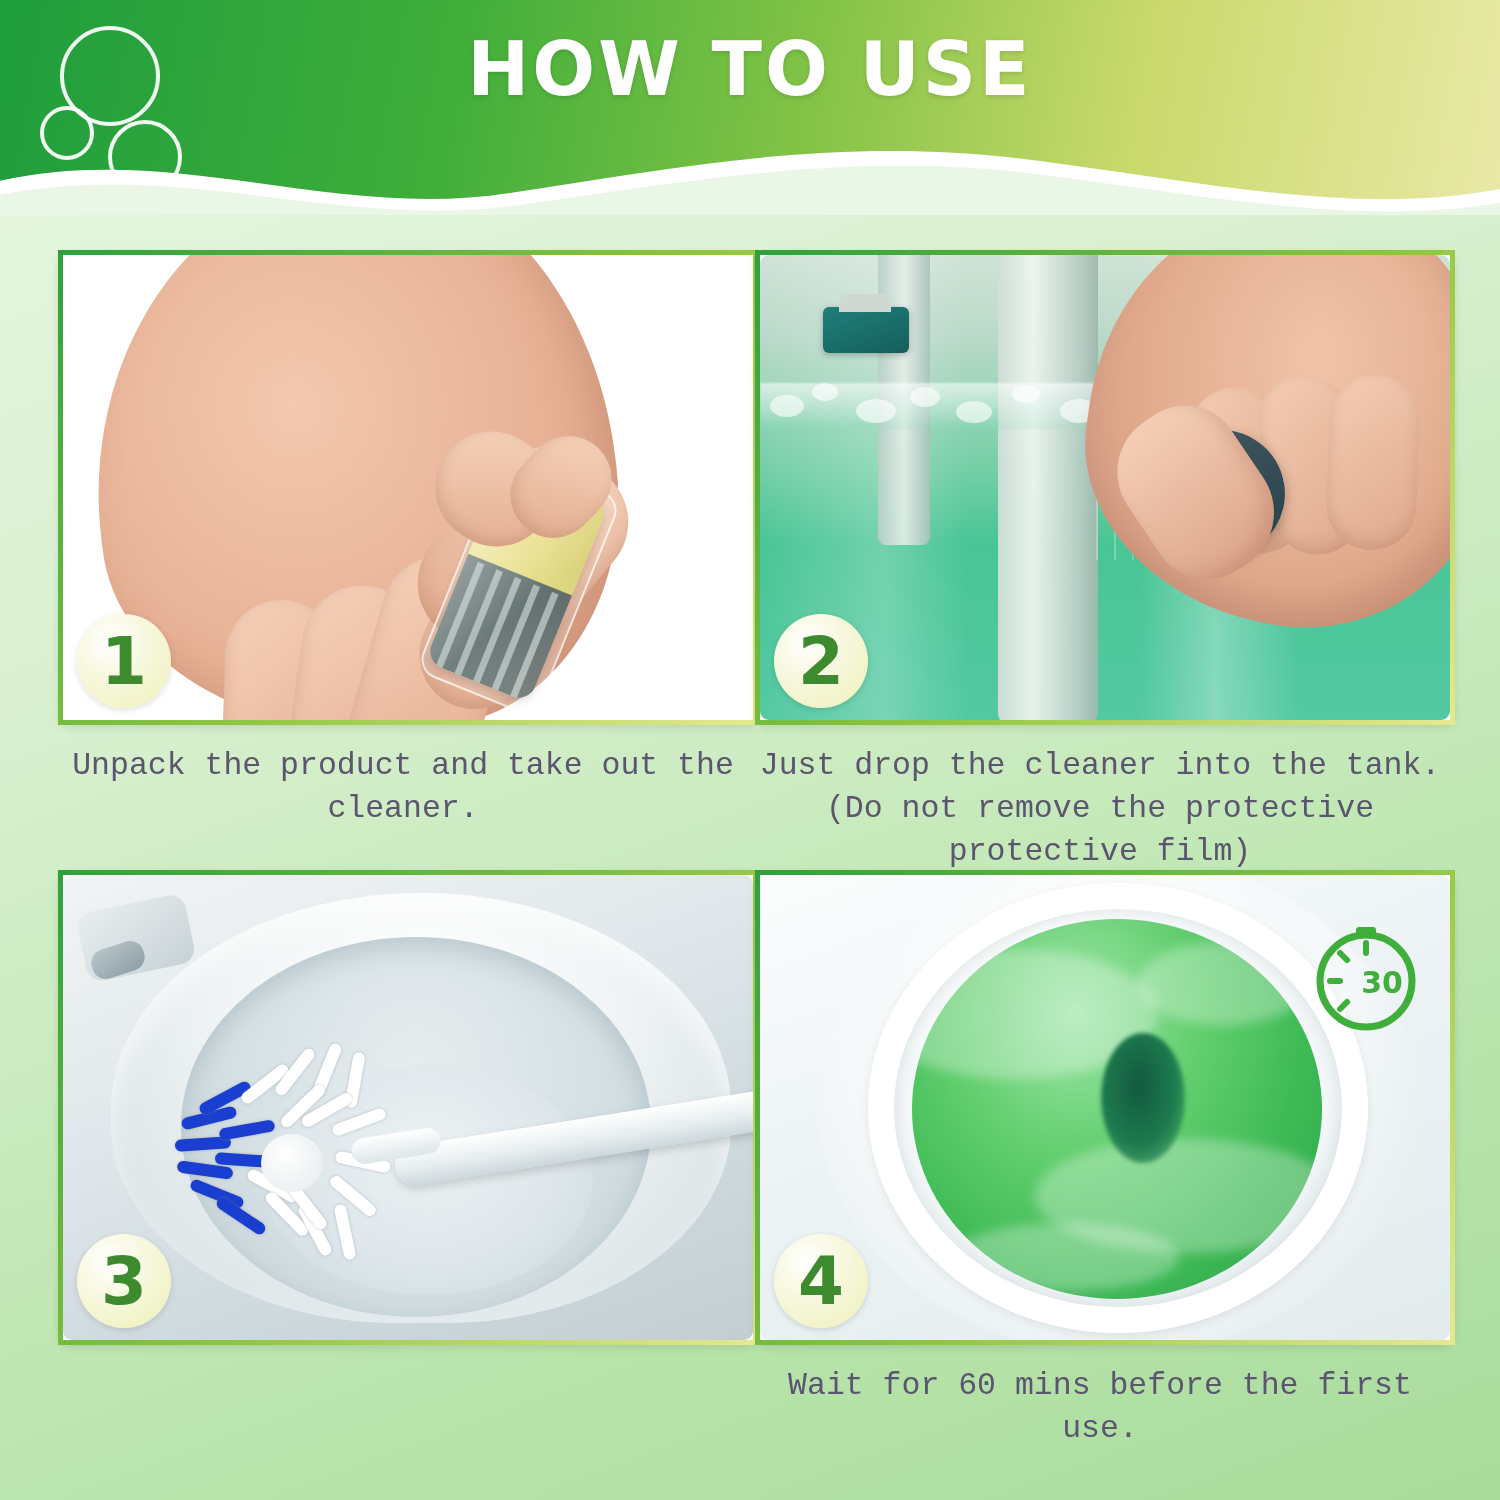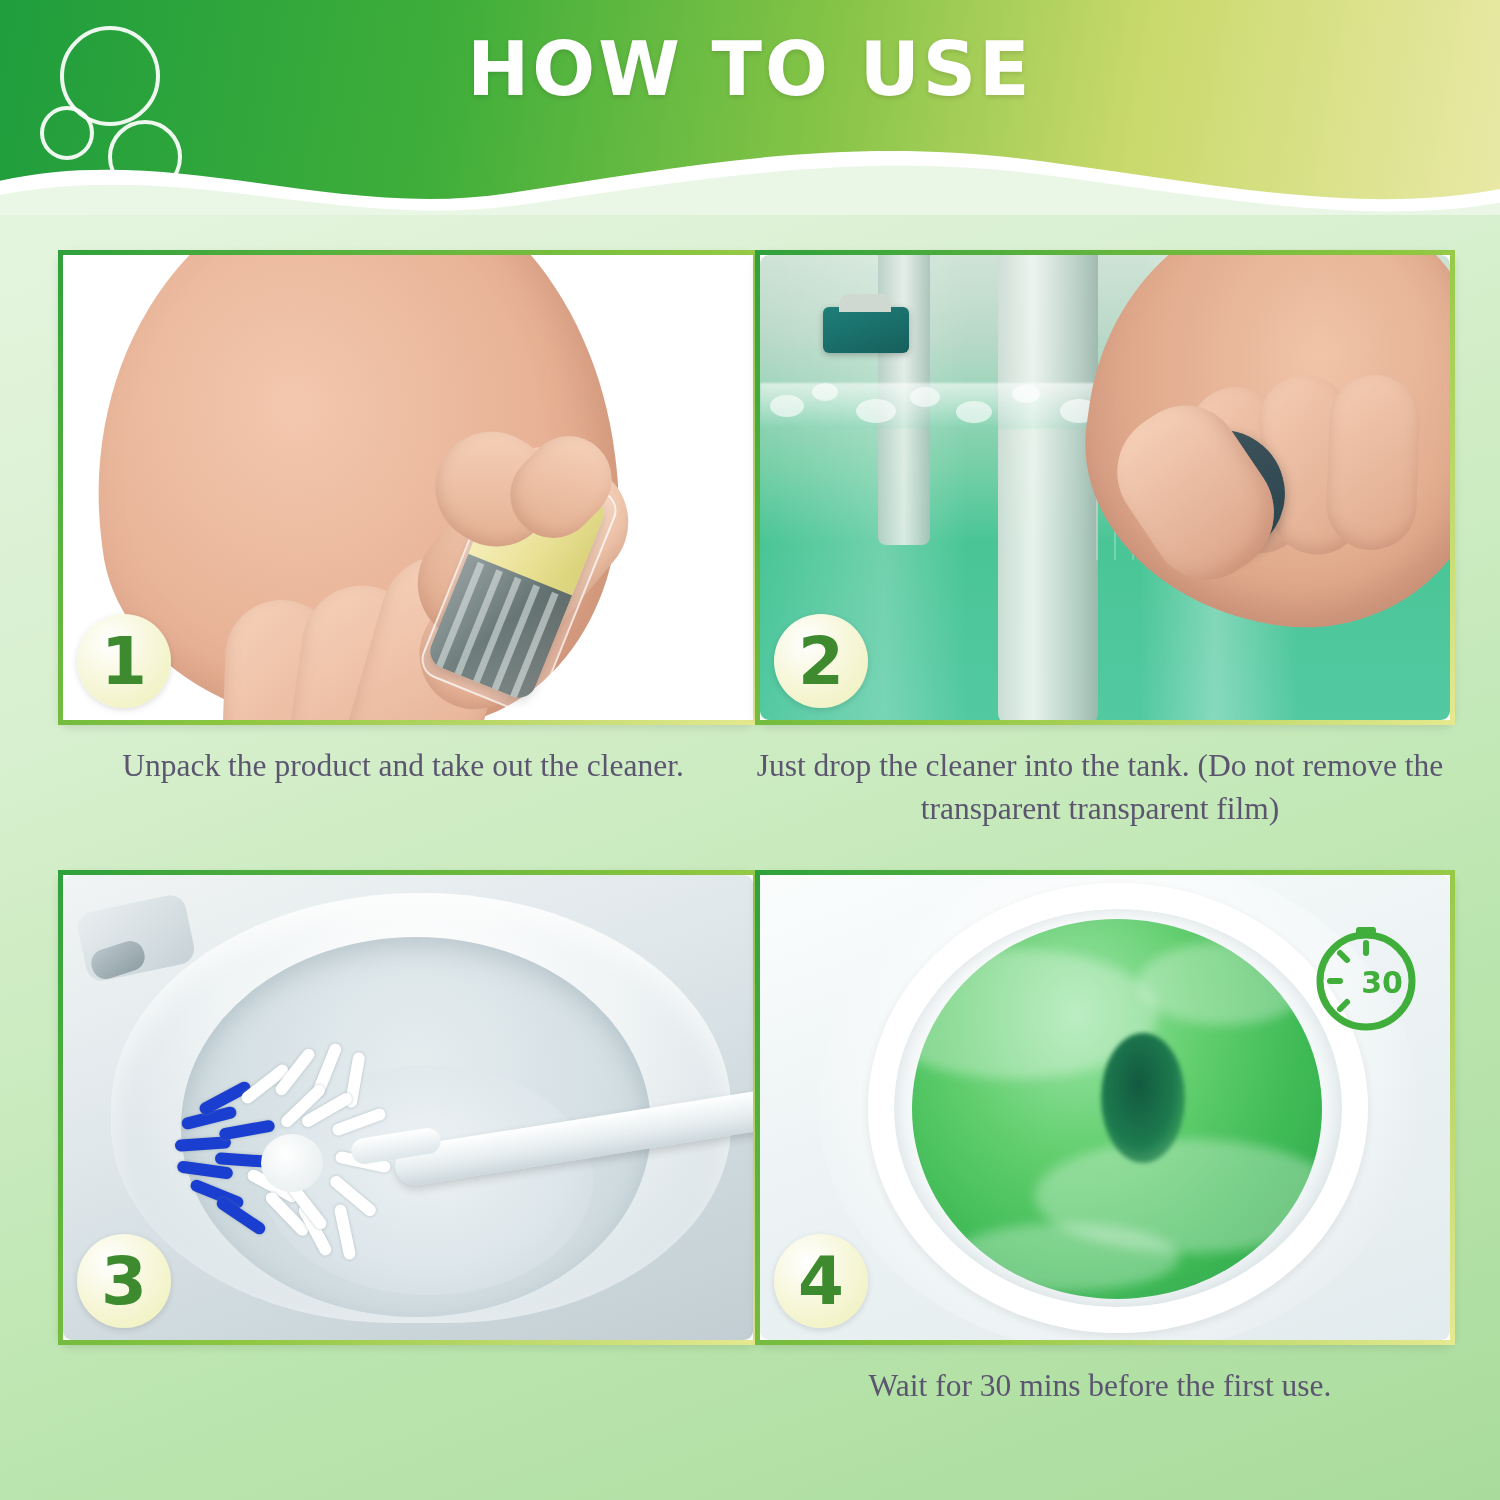--- a/index.html
+++ b/index.html
@@ -121,21 +121,21 @@
     box-shadow: 0 2px 6px rgba(0,0,0,0.13);
     z-index: 20;
   }
   .caption {
     margin-top: 20px;
     width: 690px;
     text-align: center;
     color: #5b5570;
     font-size: 31.5px;
     line-height: 1.36;
-    font-family: Liberation Serif, serif;
+    font-family: Liberation Mono, monospace;
   }
 
   
   .p1 { background: #ffffff; }
   .hand1 {
     position: absolute;
     left: 30px;
     top: -80px;
     width: 520px;
     height: 560px;
@@ -552,21 +552,21 @@
             <div class="right"></div>
             <div class="gloss"></div>
           </div>
           <div class="thumb2"></div>
           <div class="h2f h2f1"></div>
           <div class="h2f h2f2"></div>
           <div class="h2f h2f3"></div>
         </div>
         <div class="badge">2</div>
       </div>
-      <div class="caption">Just drop the cleaner into the tank. (Do not remove the transparent transparent film)</div>
+      <div class="caption">Just drop the cleaner into the tank. (Do not remove the protective protective film)</div>
     </div>
 
     <div class="cell c3">
       <div class="photo-frame">
         <div class="photo-inner p3">
           <div class="bowl-rim"></div>
           <div class="bowl-inner"></div>
           <div class="bowl-water"></div>
           <div class="seat-hinge"></div>
           <div class="hinge-knob"></div>
@@ -622,17 +622,17 @@
               <line x1="56" y1="20" x2="56" y2="30"></line>
               <line x1="30" y1="30" x2="37" y2="37"></line>
               <line x1="20" y1="58" x2="30" y2="58"></line>
               <line x1="30" y1="86" x2="37" y2="79"></line>
             </g>
             <text x="72" y="70" font-family="DejaVu Sans, sans-serif" font-size="30" font-weight="bold" fill="#3fae3a" text-anchor="middle">30</text>
           </svg>
         </div>
         <div class="badge">4</div>
       </div>
-      <div class="caption">Wait for 30 mins before the first use.</div>
+      <div class="caption">Wait for 60 mins before the first use.</div>
     </div>
 
   </div>
 </div>
 
 </body></html>

